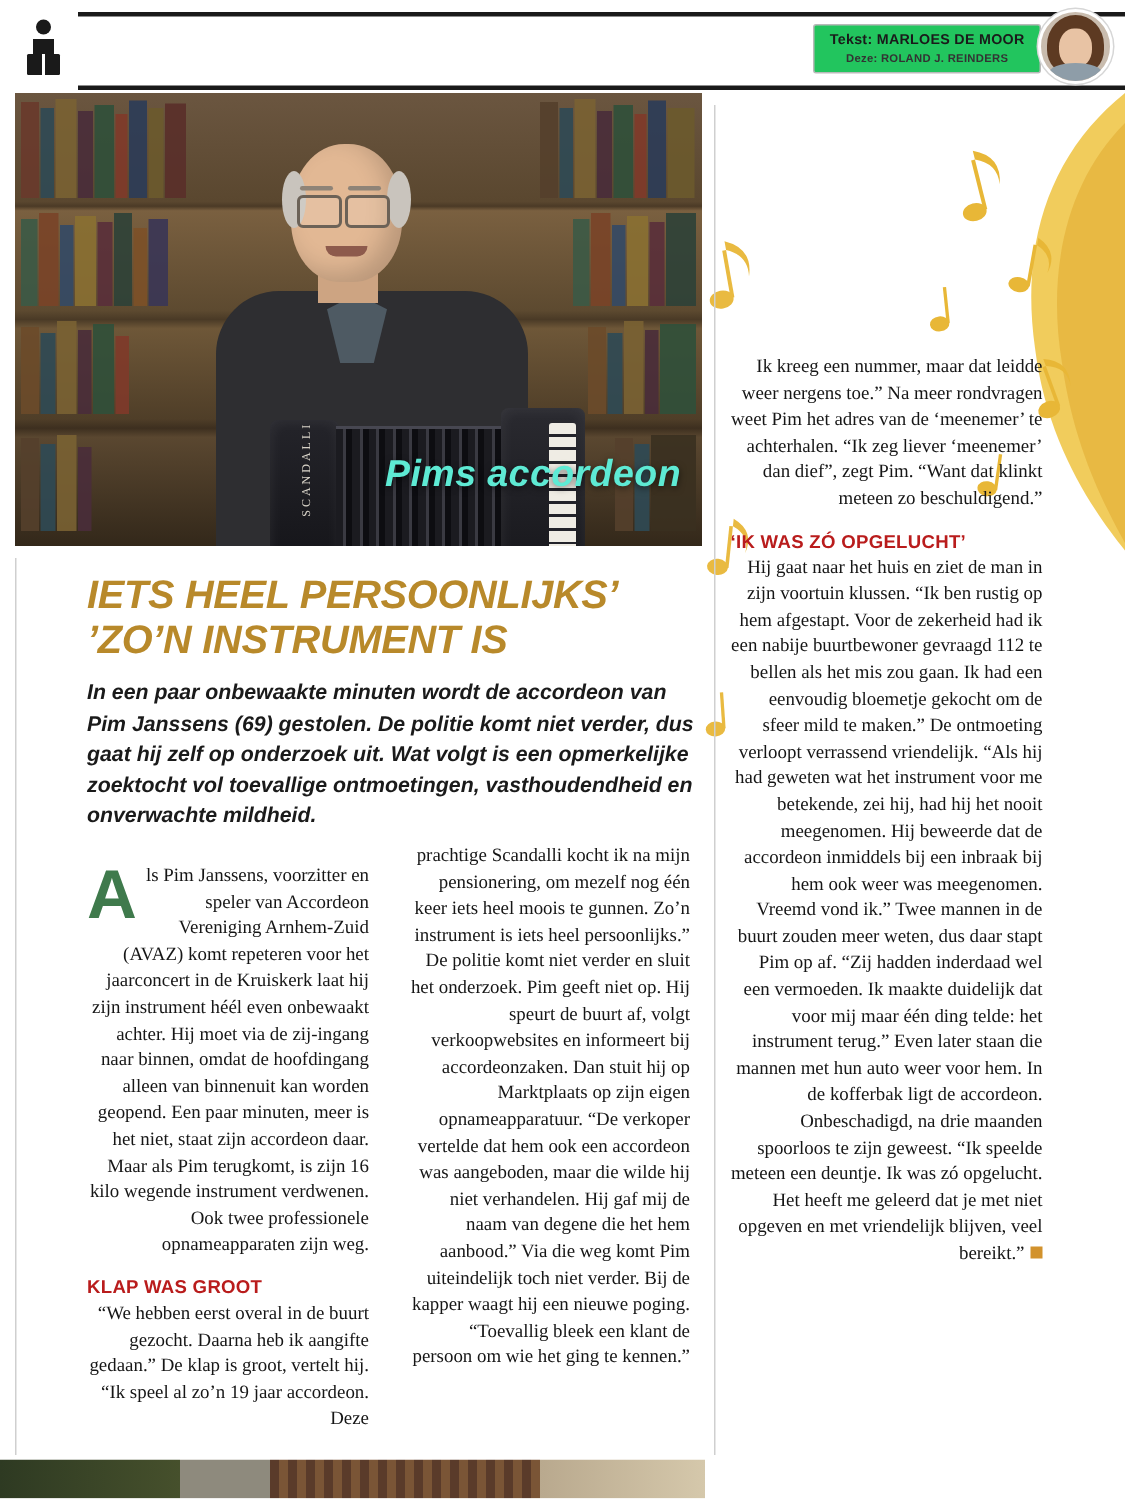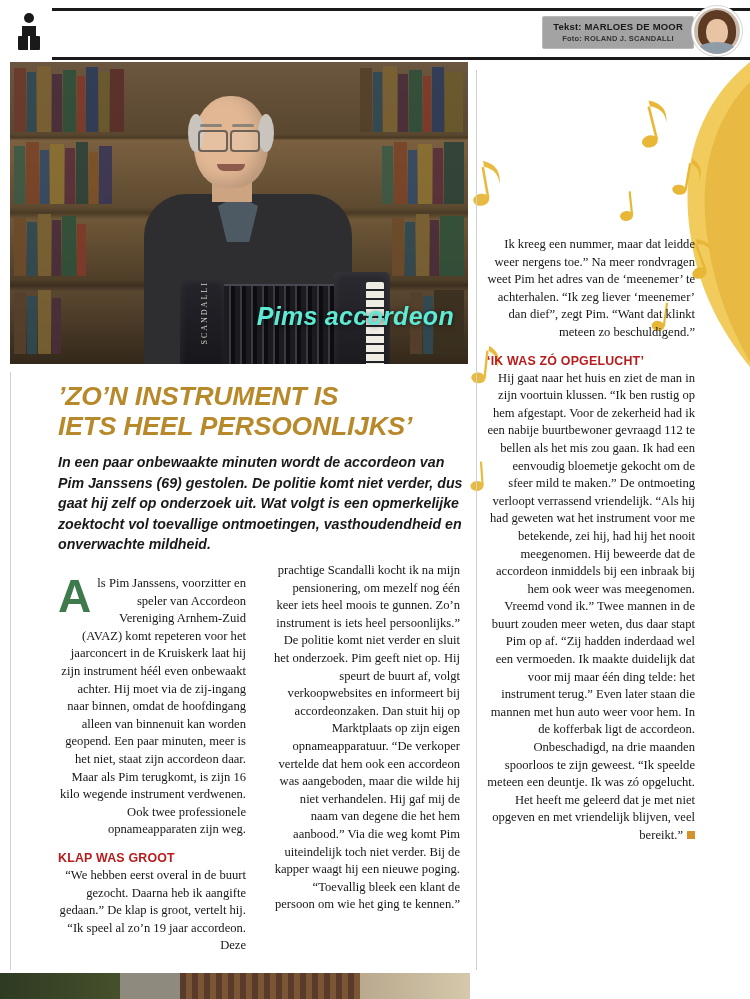--- a/index.html
+++ b/index.html
@@ -52,21 +52,21 @@
     line-height: 40px;
   }
   .masthead-title b {
     font-weight: 800;
     letter-spacing: 0px;
   }
   .credit-box {
     position: absolute;
     top: 16px; right: 56px;
     border: 1px solid #b9b9b9;
-    background: #a3a3a3;
+    background: #22c55e;
     padding: 4px 10px 5px 10px;
     text-align: center;
     border-radius: 2px;
   }
   .credit-line1 {
     font-size: 9.5px;
     font-weight: 700;
     color: #1a1a1a;
     letter-spacing: .2px;
     white-space: nowrap;
@@ -348,21 +348,21 @@
   <svg class="masthead-icon" viewBox="0 0 30 44">
     <circle cx="15" cy="8" r="5" fill="#1a1a1a"></circle>
     <path d="M8 16 h14 v10 h-14 z" fill="#1a1a1a"></path>
     <rect x="4" y="26" width="22" height="14" rx="1" fill="#1a1a1a"></rect>
     <rect x="14" y="26" width="2" height="14" fill="#ffffff"></rect>
   </svg>
 
 
   <div class="credit-box">
     <div class="credit-line1">Tekst: MARLOES DE MOOR</div>
-    <div class="credit-line2">Foto: ROLAND J. SCANDALLI</div>
+    <div class="credit-line2">Deze: ROLAND J. REINDERS</div>
   </div>
   <div class="credit-photo">
     <div class="cp-hair"></div>
     <div class="cp-face"></div>
     <div class="cp-shirt"></div>
   </div>
 </div>
 
 <svg class="gold-swoosh" viewBox="0 0 300 330">
   <path d="M300 0 C250 40 230 100 240 170 C248 235 280 280 300 305 L300 0 Z" fill="#f0c74a" opacity=".9"></path>
@@ -494,22 +494,22 @@
       </div>
     <div class="acc-brand">SCANDALLI</div>
   </div>
 
   <div class="hero-caption">
     <div class="cap">Pims accordeon</div>
   </div>
 </div>
 
 <div class="headline">
+  <div>IETS HEEL PERSOONLIJKS’</div>
   <div>’ZO’N INSTRUMENT IS</div>
-  <div>IETS HEEL PERSOONLIJKS’</div>
 </div>
 
 <div class="standfirst">In een paar onbewaakte minuten wordt de accordeon van Pim Janssens (69) gestolen. De politie komt niet verder, dus gaat hij zelf op onderzoek uit. Wat volgt is een opmerkelijke zoektocht vol toevallige ontmoetingen, vasthoudendheid en onverwachte mildheid.</div>
 
 <div class="vrule" style="left:476px; top:70px; height:900px;"></div>
 <div class="vrule" style="left:10px; top:372px; height:598px;"></div>
 
 <div class="colA">
   <p><span class="dropcap">A</span><span>ls Pim Janssens, voorzitter en speler van Accordeon Vereniging Arnhem-Zuid (AVAZ) komt repeteren voor het jaarconcert in de Kruiskerk laat hij zijn instrument héél even onbewaakt achter. Hij moet via de zij-ingang naar binnen, omdat de hoofdingang alleen van binnenuit kan worden geopend. Een paar minuten, meer is het niet, staat zijn accordeon daar. Maar als Pim terugkomt, is zijn 16 kilo wegende instrument verdwenen. Ook twee professionele opnameapparaten zijn weg.</span></p>
   <div class="subhead">KLAP WAS GROOT</div>

